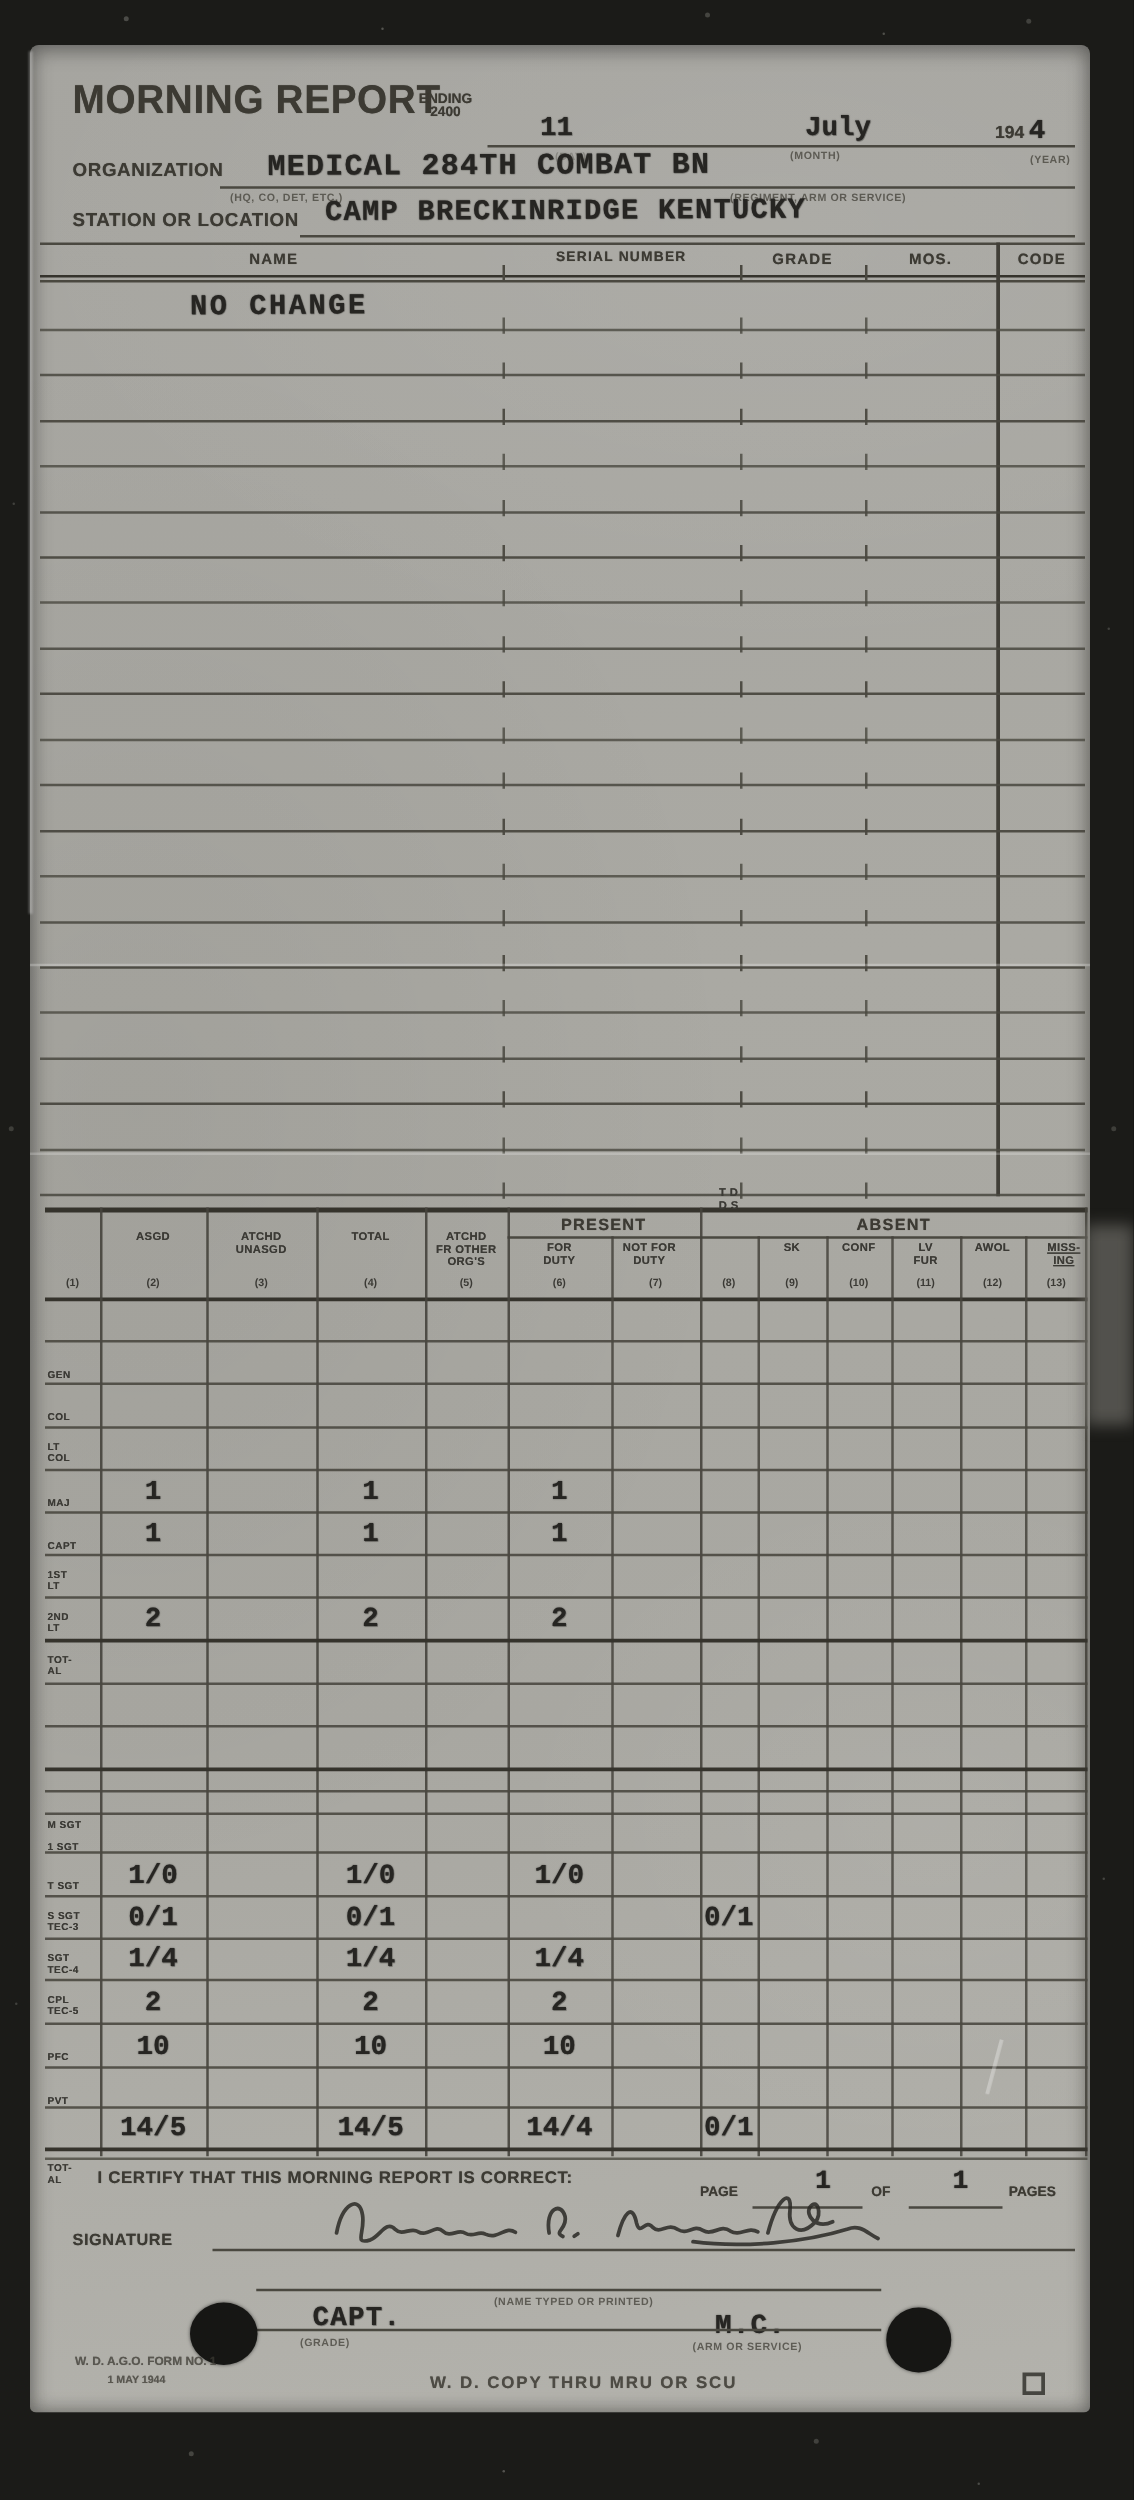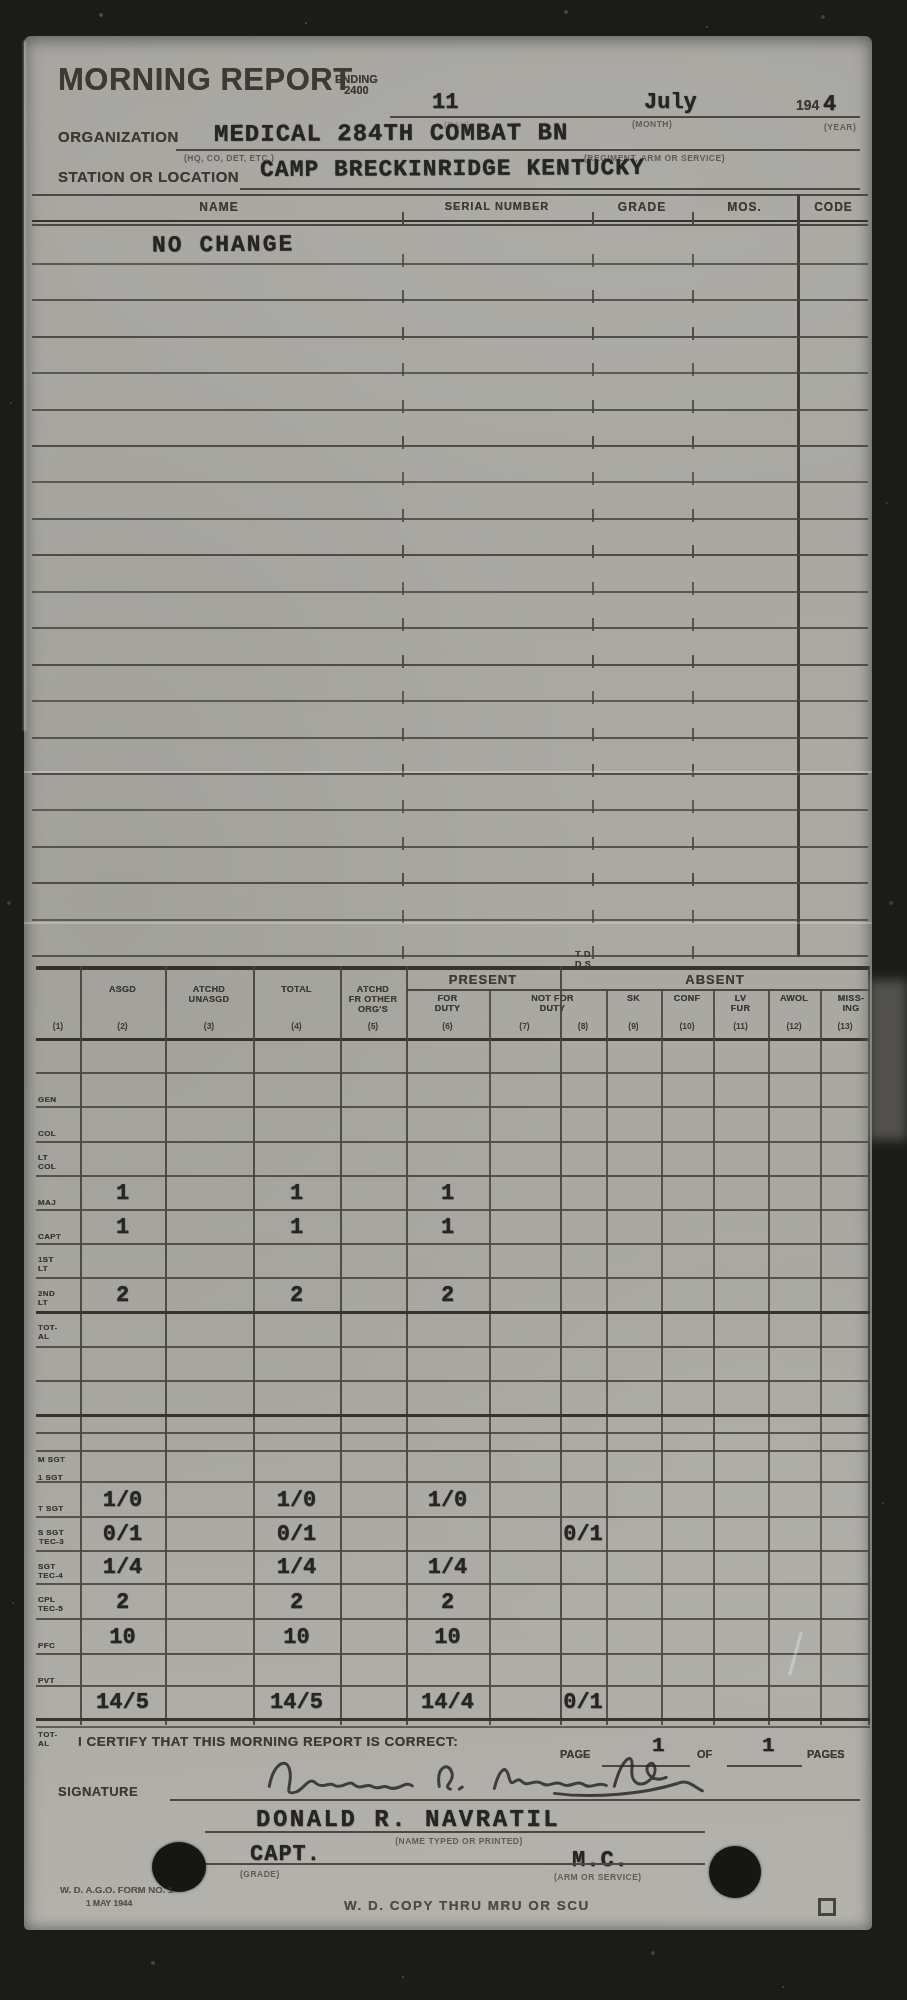--- a/index.html
+++ b/index.html
@@ -180,30 +180,30 @@
         <div style="position:absolute;left:382px;top:953px;width:464px;height:1.5px;background:#4a4840;"></div>
         <div class="colhead" style="left:56px;top:948px;width:85px;">ASGD</div>
         <div class="colhead" style="left:141px;top:948px;width:88px;">ATCHD
 UNASGD</div>
         <div class="colhead" style="left:229px;top:948px;width:87px;">TOTAL</div>
         <div class="colhead" style="left:316px;top:948px;width:66px;">ATCHD
 FR OTHER
 ORG'S</div>
         <div class="colhead" style="left:382px;top:957px;width:83px;">FOR
 DUTY</div>
-        <div class="colhead" style="left:465px;top:957px;width:61px;padding-left:33px;">NOT FOR
+        <div class="colhead" style="left:465px;top:957px;width:61px;">NOT FOR
 DUTY</div>
         <div class="colhead" style="left:536px;top:913px;width:46px;">T D
 D S</div>
         <div class="colhead" style="left:582px;top:957px;width:55px;">SK</div>
         <div class="colhead" style="left:637px;top:957px;width:52px;">CONF</div>
         <div class="colhead" style="left:689px;top:957px;width:55px;">LV
 FUR</div>
         <div class="colhead" style="left:744px;top:957px;width:52px;">AWOL</div>
-        <div class="colhead" style="left:796px;top:957px;width:62px;">MISS-
+        <div class="colhead" style="left:796px;top:957px;width:62px;text-decoration:underline;">MISS-
 ING</div>
         <div class="colnum" style="left:12px;top:985px;width:44px;">(1)</div>
         <div class="colnum" style="left:56px;top:985px;width:85px;">(2)</div>
         <div class="colnum" style="left:141px;top:985px;width:88px;">(3)</div>
         <div class="colnum" style="left:229px;top:985px;width:87px;">(4)</div>
         <div class="colnum" style="left:316px;top:985px;width:66px;">(5)</div>
         <div class="colnum" style="left:382px;top:985px;width:83px;">(6)</div>
         <div class="colnum" style="left:465px;top:985px;width:71px;">(7)</div>
         <div class="colnum" style="left:536px;top:985px;width:46px;">(8)</div>
         <div class="colnum" style="left:582px;top:985px;width:55px;">(9)</div>
@@ -255,21 +255,21 @@
         <div style="position:absolute;left:12px;top:1275px;width:834px;height:3px;background:#35332c;opacity:1;"></div>
         <div style="position:absolute;left:12px;top:1310px;width:834px;height:2px;background:#4a4840;opacity:0.9;"></div>
         <div style="position:absolute;left:12px;top:1344px;width:834px;height:2px;background:#4a4840;opacity:0.9;"></div>
         <div style="position:absolute;left:12px;top:1378px;width:834px;height:3px;background:#35332c;opacity:1;"></div>
         <div class="rowlabel" style="top:1383px;">M SGT</div>
         <div style="position:absolute;left:12px;top:1396px;width:834px;height:2px;background:#4a4840;opacity:0.9;"></div>
         <div class="rowlabel" style="top:1401px;">1 SGT</div>
         <div style="position:absolute;left:12px;top:1414px;width:834px;height:2px;background:#4a4840;opacity:0.9;"></div>
         <div class="rowlabel" style="top:1432px;">T SGT</div>
         <div style="position:absolute;left:12px;top:1445px;width:834px;height:2px;background:#4a4840;opacity:0.9;"></div>
-        <div class="rowlabel" style="top:1456px;text-align:right;">S SGT
+        <div class="rowlabel" style="top:1456px;">S SGT
 TEC-3</div>
         <div class="cellval typed" style="left:56px;top:1454px;width:85px;">1/0</div>
         <div class="cellval typed" style="left:229px;top:1454px;width:87px;">1/0</div>
         <div class="cellval typed" style="left:382px;top:1454px;width:83px;">1/0</div>
         <div style="position:absolute;left:12px;top:1480px;width:834px;height:2px;background:#4a4840;opacity:0.9;"></div>
         <div class="rowlabel" style="top:1490px;">SGT
 TEC-4</div>
         <div class="cellval typed" style="left:56px;top:1488px;width:85px;">0/1</div>
         <div class="cellval typed" style="left:229px;top:1488px;width:87px;">0/1</div>
         <div class="cellval typed" style="left:536px;top:1488px;width:46px;">0/1</div>
@@ -314,21 +314,20 @@
     <div class="abs rule" style="left:146px;top:1763px;width:690px;"></div>
     <svg class="abs" style="left:230px;top:1694px;" width="530" height="78" viewBox="0 0 530 78">
       <g fill="none" stroke="#2b2a26" stroke-width="3" stroke-linecap="round" opacity=".85" transform="rotate(-1 265 39)">
         <path d="M15 52 C20 28 34 22 36 38 C38 52 28 62 42 58 C50 55 55 42 62 50 C68 56 74 48 80 52 C88 57 94 46 100 52 C106 58 112 50 118 54 C124 58 128 52 134 55 C145 60 150 48 158 54"></path>
         <path d="M185 55 C182 35 195 30 198 42 C200 52 188 54 196 58 M205 58 L208 56"></path>
         <path d="M240 58 C245 40 252 32 255 48 C258 60 262 44 268 52 C274 58 280 48 288 54 C296 59 300 50 308 55 C316 60 322 50 330 56 C338 61 344 52 352 57"></path>
         <path d="M360 58 C368 30 380 22 378 40 C376 55 386 62 398 50 C404 44 400 30 394 38 C390 44 398 56 412 50"></path>
         <path d="M300 64 C340 70 390 66 424 56 C434 52 440 60 448 64"></path>
       </g>
     </svg>
-    <div class="abs typed" style="left:232px;top:1770px;font-size:24px;letter-spacing:2.5px;">DONALD R. NAVRATIL</div>
     <div class="abs rule" style="left:181px;top:1795px;width:500px;"></div>
     <div class="abs fine" style="left:330px;top:1800px;width:210px;text-align:center;">(NAME TYPED OR PRINTED)</div>
     <div class="abs typed" style="left:226px;top:1806px;font-size:22px;letter-spacing:1px;">CAPT.</div>
     <div class="abs typed" style="left:548px;top:1812px;font-size:22px;letter-spacing:1px;">M.C.</div>
     <div class="abs rule" style="left:181px;top:1827px;width:500px;"></div>
     <div class="abs fine" style="left:216px;top:1833px;">(GRADE)</div>
     <div class="abs fine" style="left:530px;top:1836px;">(ARM OR SERVICE)</div>
     <div class="hole" style="left:128px;top:1806px;width:54px;height:50px;"></div>
     <div class="hole" style="left:685px;top:1810px;width:52px;height:52px;"></div>
 

